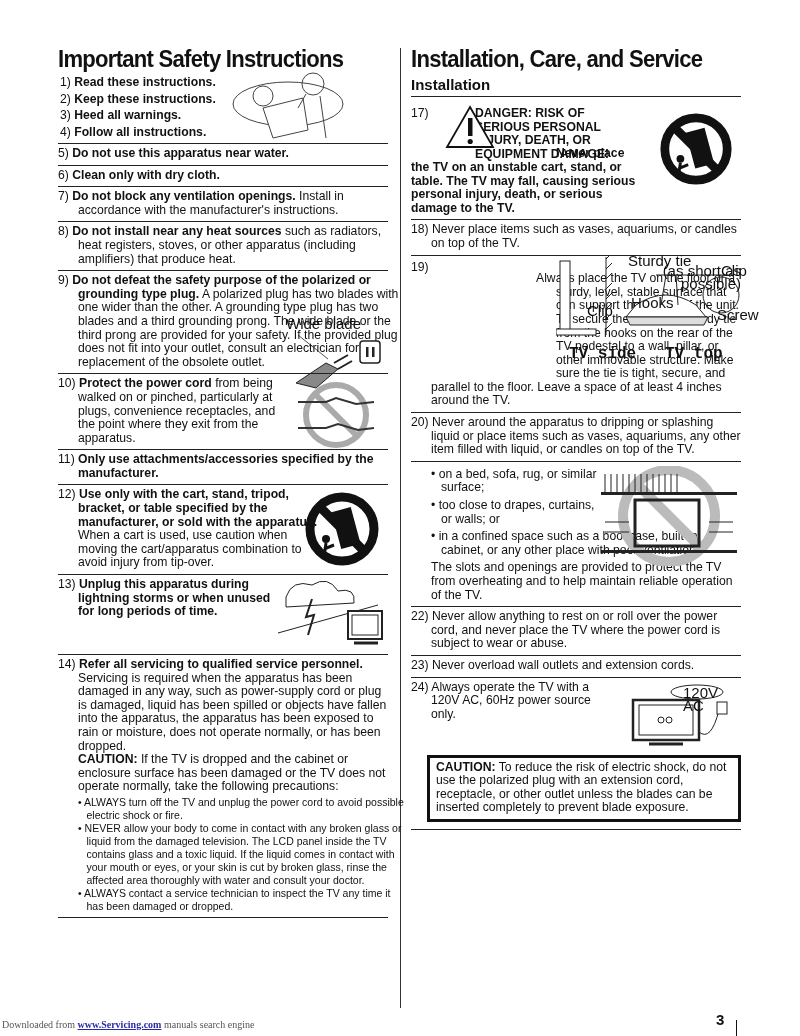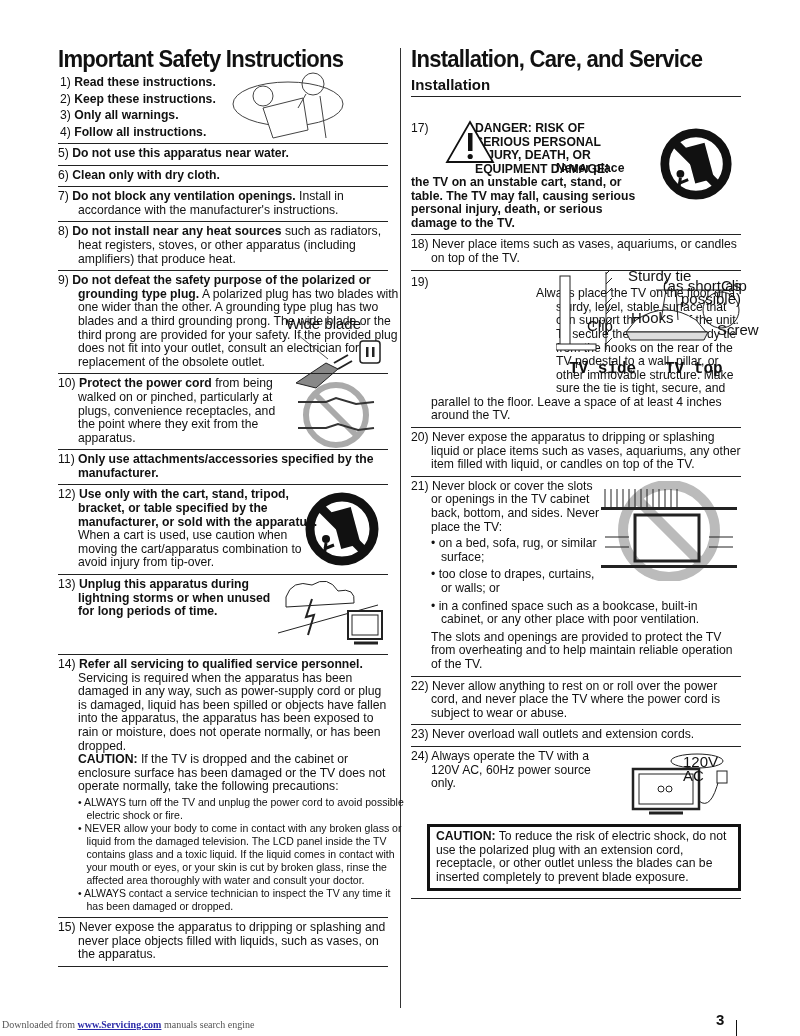--- a/index.html
+++ b/index.html
@@ -48,21 +48,21 @@
 <body>
 
 <div class="col-divider"></div>
 
 <div class="col left">
   <h1>Important Safety Instructions</h1>
 
   <div class="simple-list" style="position:relative;">
     <div><span>1)</span> <span class="b">Read these instructions.</span></div>
     <div><span>2)</span> <span class="b">Keep these instructions.</span></div>
-    <div><span>3)</span> <span class="b">Only all warnings.</span></div>
+    <div><span>3)</span> <span class="b">Heed all warnings.</span></div>
     <div><span>4)</span> <span class="b">Follow all instructions.</span></div>
     <svg class="img" style="left:170px; top:-6px;" width="120" height="72" viewBox="0 0 120 72">
       <ellipse cx="60" cy="36" rx="55" ry="22" fill="none" stroke="#444" stroke-width="1"></ellipse>
       <circle cx="35" cy="28" r="10" fill="none" stroke="#444"></circle>
       <circle cx="85" cy="16" r="11" fill="none" stroke="#444"></circle>
       <path d="M35 40 L45 70 L80 62 L75 30 Z" fill="#fff" stroke="#444"></path>
       <path d="M92 28 L98 70 M78 26 L70 40" stroke="#444" fill="none"></path>
     </svg>
   </div>
 
@@ -135,31 +135,28 @@
   </div>
   <div class="item">
     <span>14)</span> <span class="b">Refer all servicing to qualified service personnel.</span><span> Servicing is required when the apparatus has been damaged in any way, such as power-supply cord or plug is damaged, liquid has been spilled or objects have fallen into the apparatus, the apparatus has been exposed to rain or moisture, does not operate normally, or has been dropped.</span>
     <div style="text-indent:0;"><span class="b">CAUTION:</span><span> If the TV is dropped and the cabinet or enclosure surface has been damaged or the TV does not operate normally, take the following precautions:</span></div>
     <ul class="bullets">
       <li>ALWAYS turn off the TV and unplug the power cord to avoid possible electric shock or fire.</li>
       <li>NEVER allow your body to come in contact with any broken glass or liquid from the damaged television. The LCD panel inside the TV contains glass and a toxic liquid. If the liquid comes in contact with your mouth or eyes, or your skin is cut by broken glass, rinse the affected area thoroughly with water and consult your doctor.</li>
       <li>ALWAYS contact a service technician to inspect the TV any time it has been damaged or dropped.</li>
     </ul>
   </div>
-  <div class="item">
-    <span>15)</span> <span>Never expose the apparatus to dripping or splashing and never place objects filled with liquids, such as vases, on the apparatus.</span>
-  </div>
   <div class="bottom-rule"></div>
 </div>
 
 <div class="col right">
   <h1>Installation, Care, and Service</h1>
   <h2>Installation</h2>
 
-  <div class="item" style="padding-top:25px; padding-left:0; text-indent:0; min-height:82px;">
+  <div class="item" style="padding-top:10px; padding-left:0; text-indent:0; min-height:82px;">
     <div style="position:relative;">
       <span style="position:absolute; left:0; top:0;">17)</span>
       <svg class="img" style="left:34px; top:-2px;" width="50" height="44" viewBox="0 0 50 44">
         <path d="M25 2 L48 42 L2 42 Z" fill="#fff" stroke="#111" stroke-width="1.8"></path>
         <rect x="23" y="13" width="4.5" height="18" fill="#111"></rect>
         <circle cx="25.2" cy="36.5" r="2.6" fill="#111"></circle>
       </svg>
       <div style="width:230px;">
         <span class="b" style="display:block; padding-left:64px; text-indent:0;">DANGER: RISK OF SERIOUS PERSONAL INJURY, DEATH, OR EQUIPMENT DAMAGE!</span>
         <span style="display:block; margin-top:-14px; text-indent:145px;font-weight:bold;"> Never place the TV on an unstable cart, stand, or table. The TV may fall, causing serious personal injury, death, or serious damage to the TV.</span>
@@ -208,26 +205,23 @@
     <span class="img caption" style="left:217px; top:-2px; text-indent:0;">Sturdy tie</span>
     <span class="img caption" style="left:217px; top:8px; text-indent:0;text-align:right;">(as short as possible)</span>
     <span class="img caption" style="left:310px; top:8px; text-indent:0;">Clip</span>
     <span class="img caption" style="left:220px; top:40px; text-indent:0;">Hooks</span>
     <span class="img caption" style="left:306px; top:52px; text-indent:0;">Screw</span>
     <span class="img caption" style="left:176px; top:48px; text-indent:0;">Clip</span>
     <span class="img serif-cap" style="left:158px; top:92px; text-indent:0;">TV side</span>
     <span class="img serif-cap" style="left:254px; top:92px; text-indent:0;">TV top</span>
   </div>
   <div class="item">
-    <span>20)</span> <span>Never expose the apparatus to dripping or splashing liquid or place items such as vases, aquariums, any other item filled with liquid, or candles on top of the TV.</span>
-  </div>
-  <div class="item">
-    <div style="width:175px;">
-      <span>21)</span> <span>Never block or cover the slots or openings in the TV cabinet back, bottom, and sides. Never place the TV:</span>
-    </div>
+    <span>20)</span> <span>Never around the apparatus to dripping or splashing liquid or place items such as vases, aquariums, any other item filled with liquid, or candles on top of the TV.</span>
+  </div>
+  <div class="item">
     <ul class="rbullets">
       <li style="width:158px;">on a bed, sofa, rug, or similar surface;</li>
       <li style="width:158px;">too close to drapes, curtains, or walls; or</li>
       <li>in a confined space such as a bookcase, built-in cabinet, or any other place with poor ventilation.</li>
     </ul>
     <div style="text-indent:0;">The slots and openings are provided to protect the TV from overheating and to help maintain reliable operation of the TV.</div>
     <svg class="img" style="left:188px; top:4px;" width="140" height="100" viewBox="0 0 140 100">
       <circle cx="70" cy="50" r="46" fill="none" stroke="#bbb" stroke-width="10"></circle>
       <line x1="38" y1="18" x2="102" y2="82" stroke="#bbb" stroke-width="10"></line>
       <rect x="2" y="26" width="136" height="3" fill="#222"></rect>

